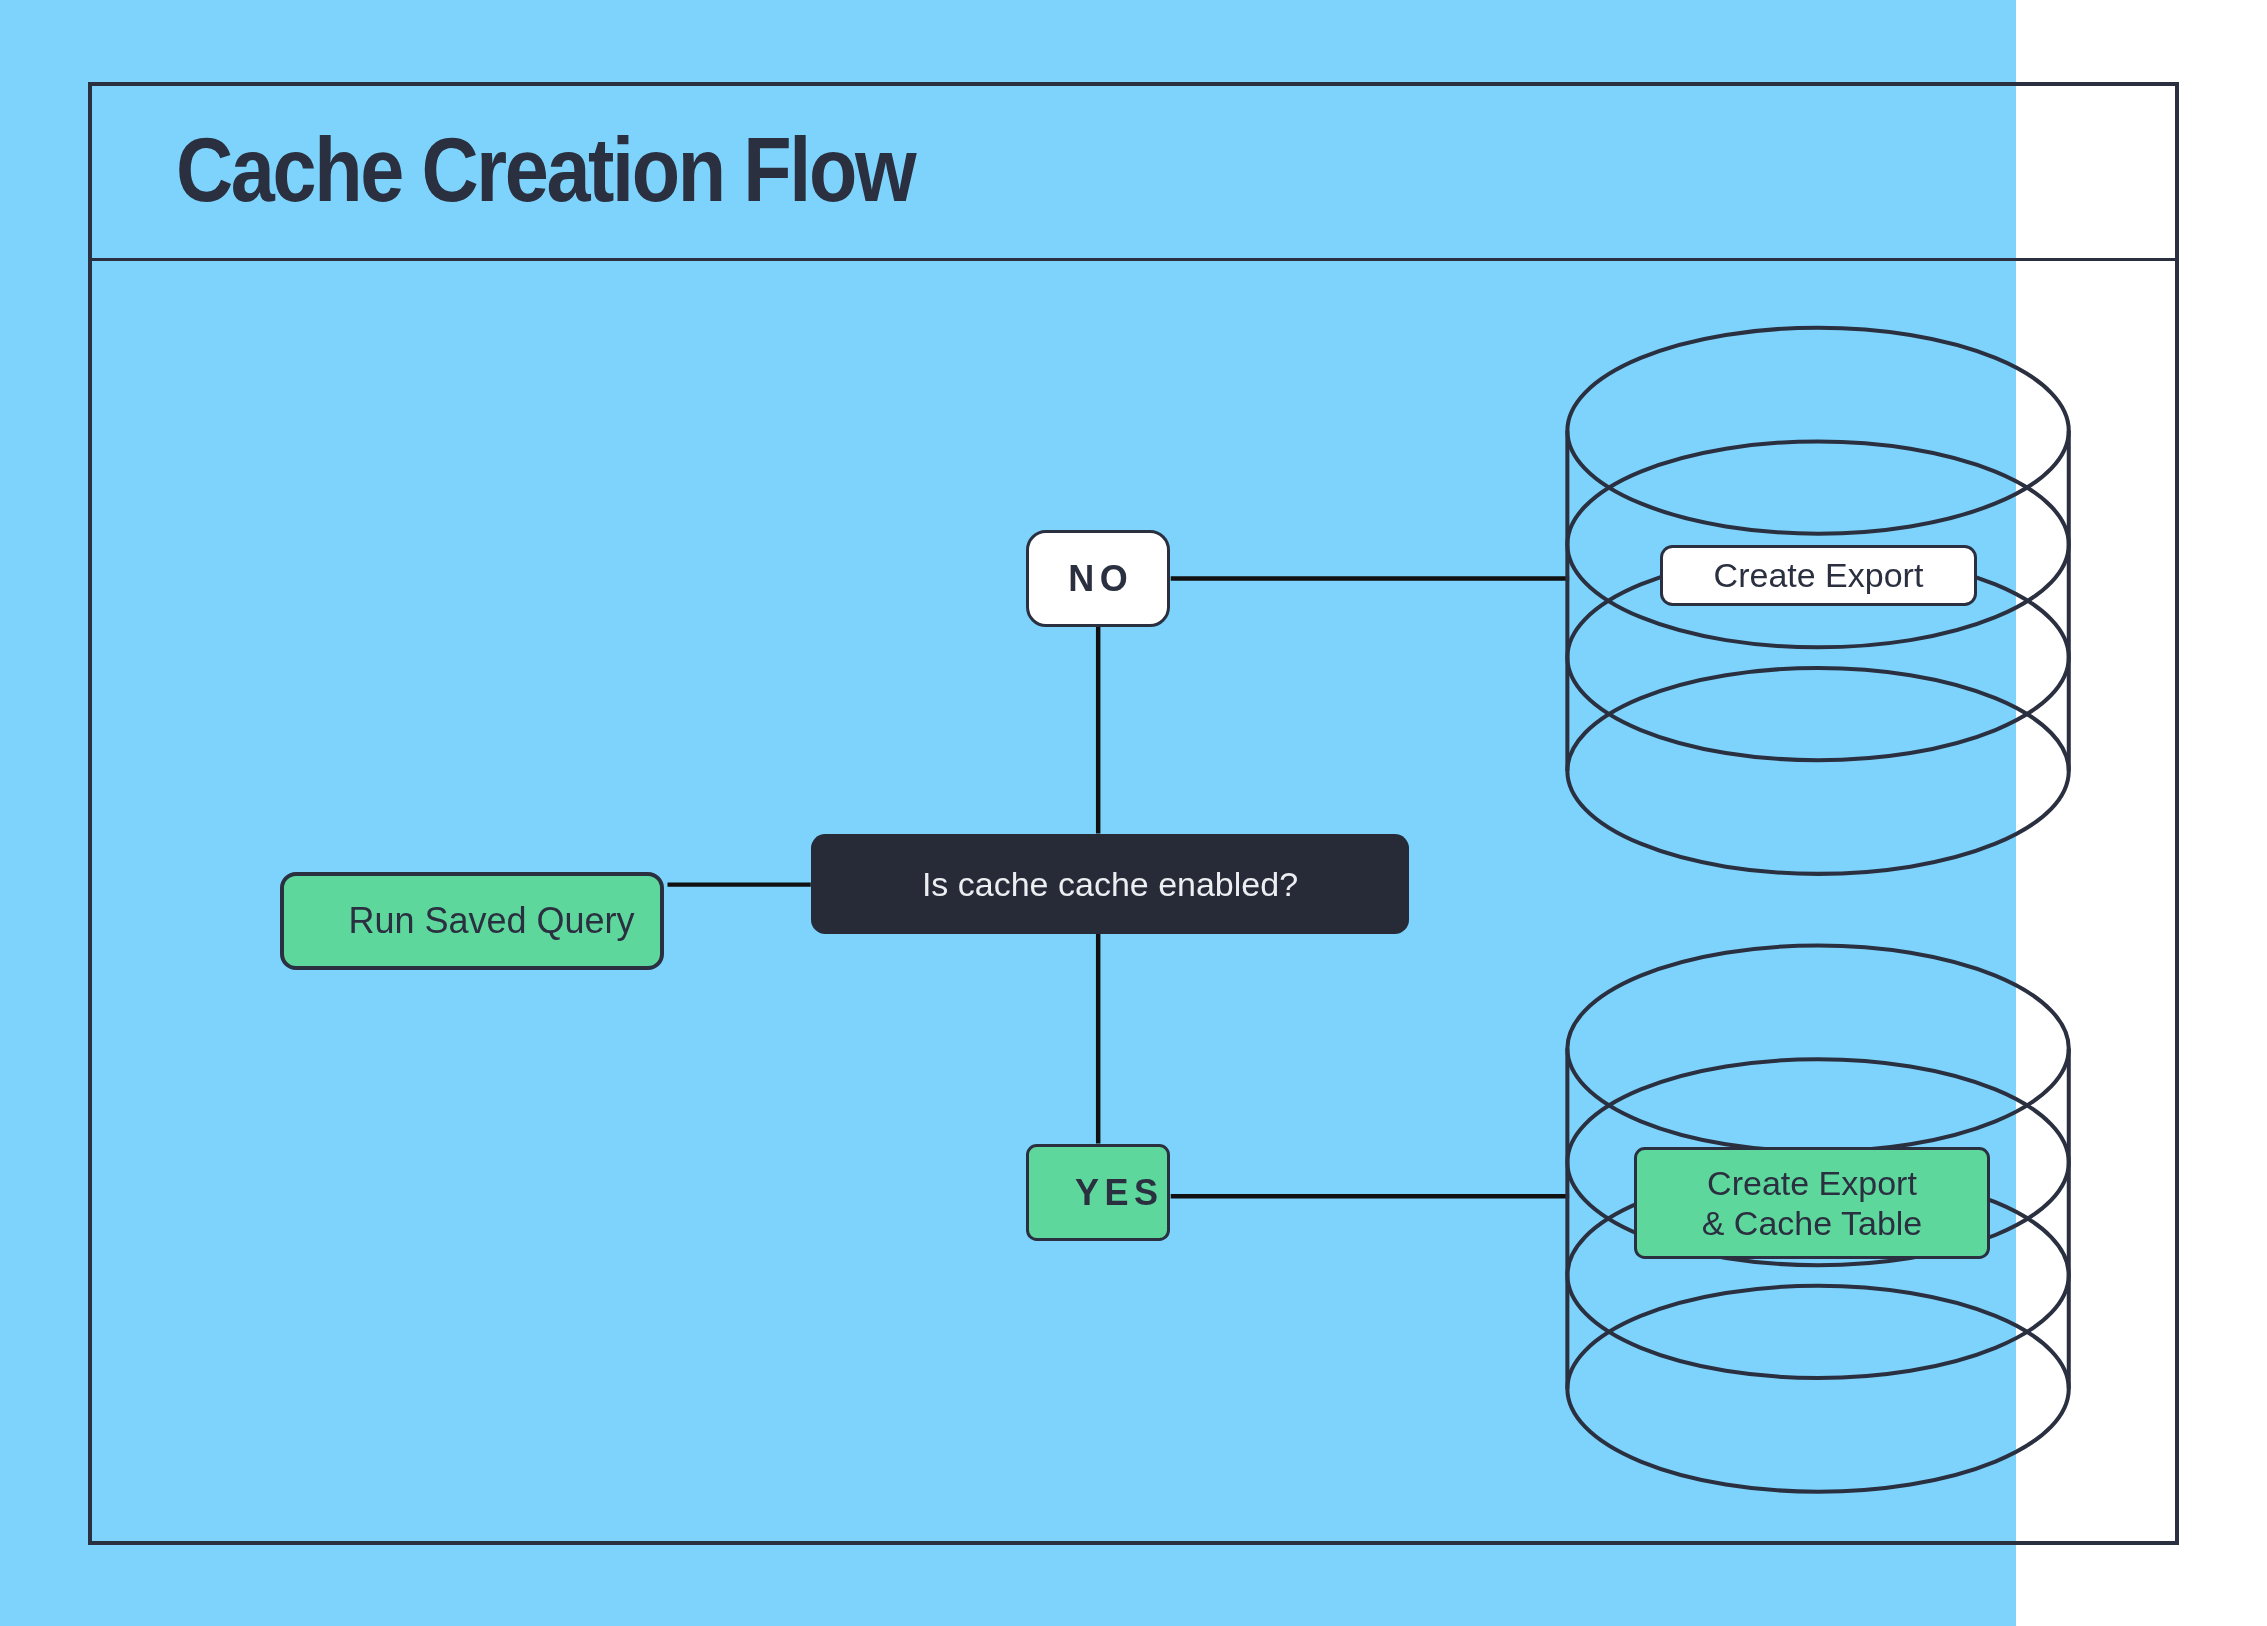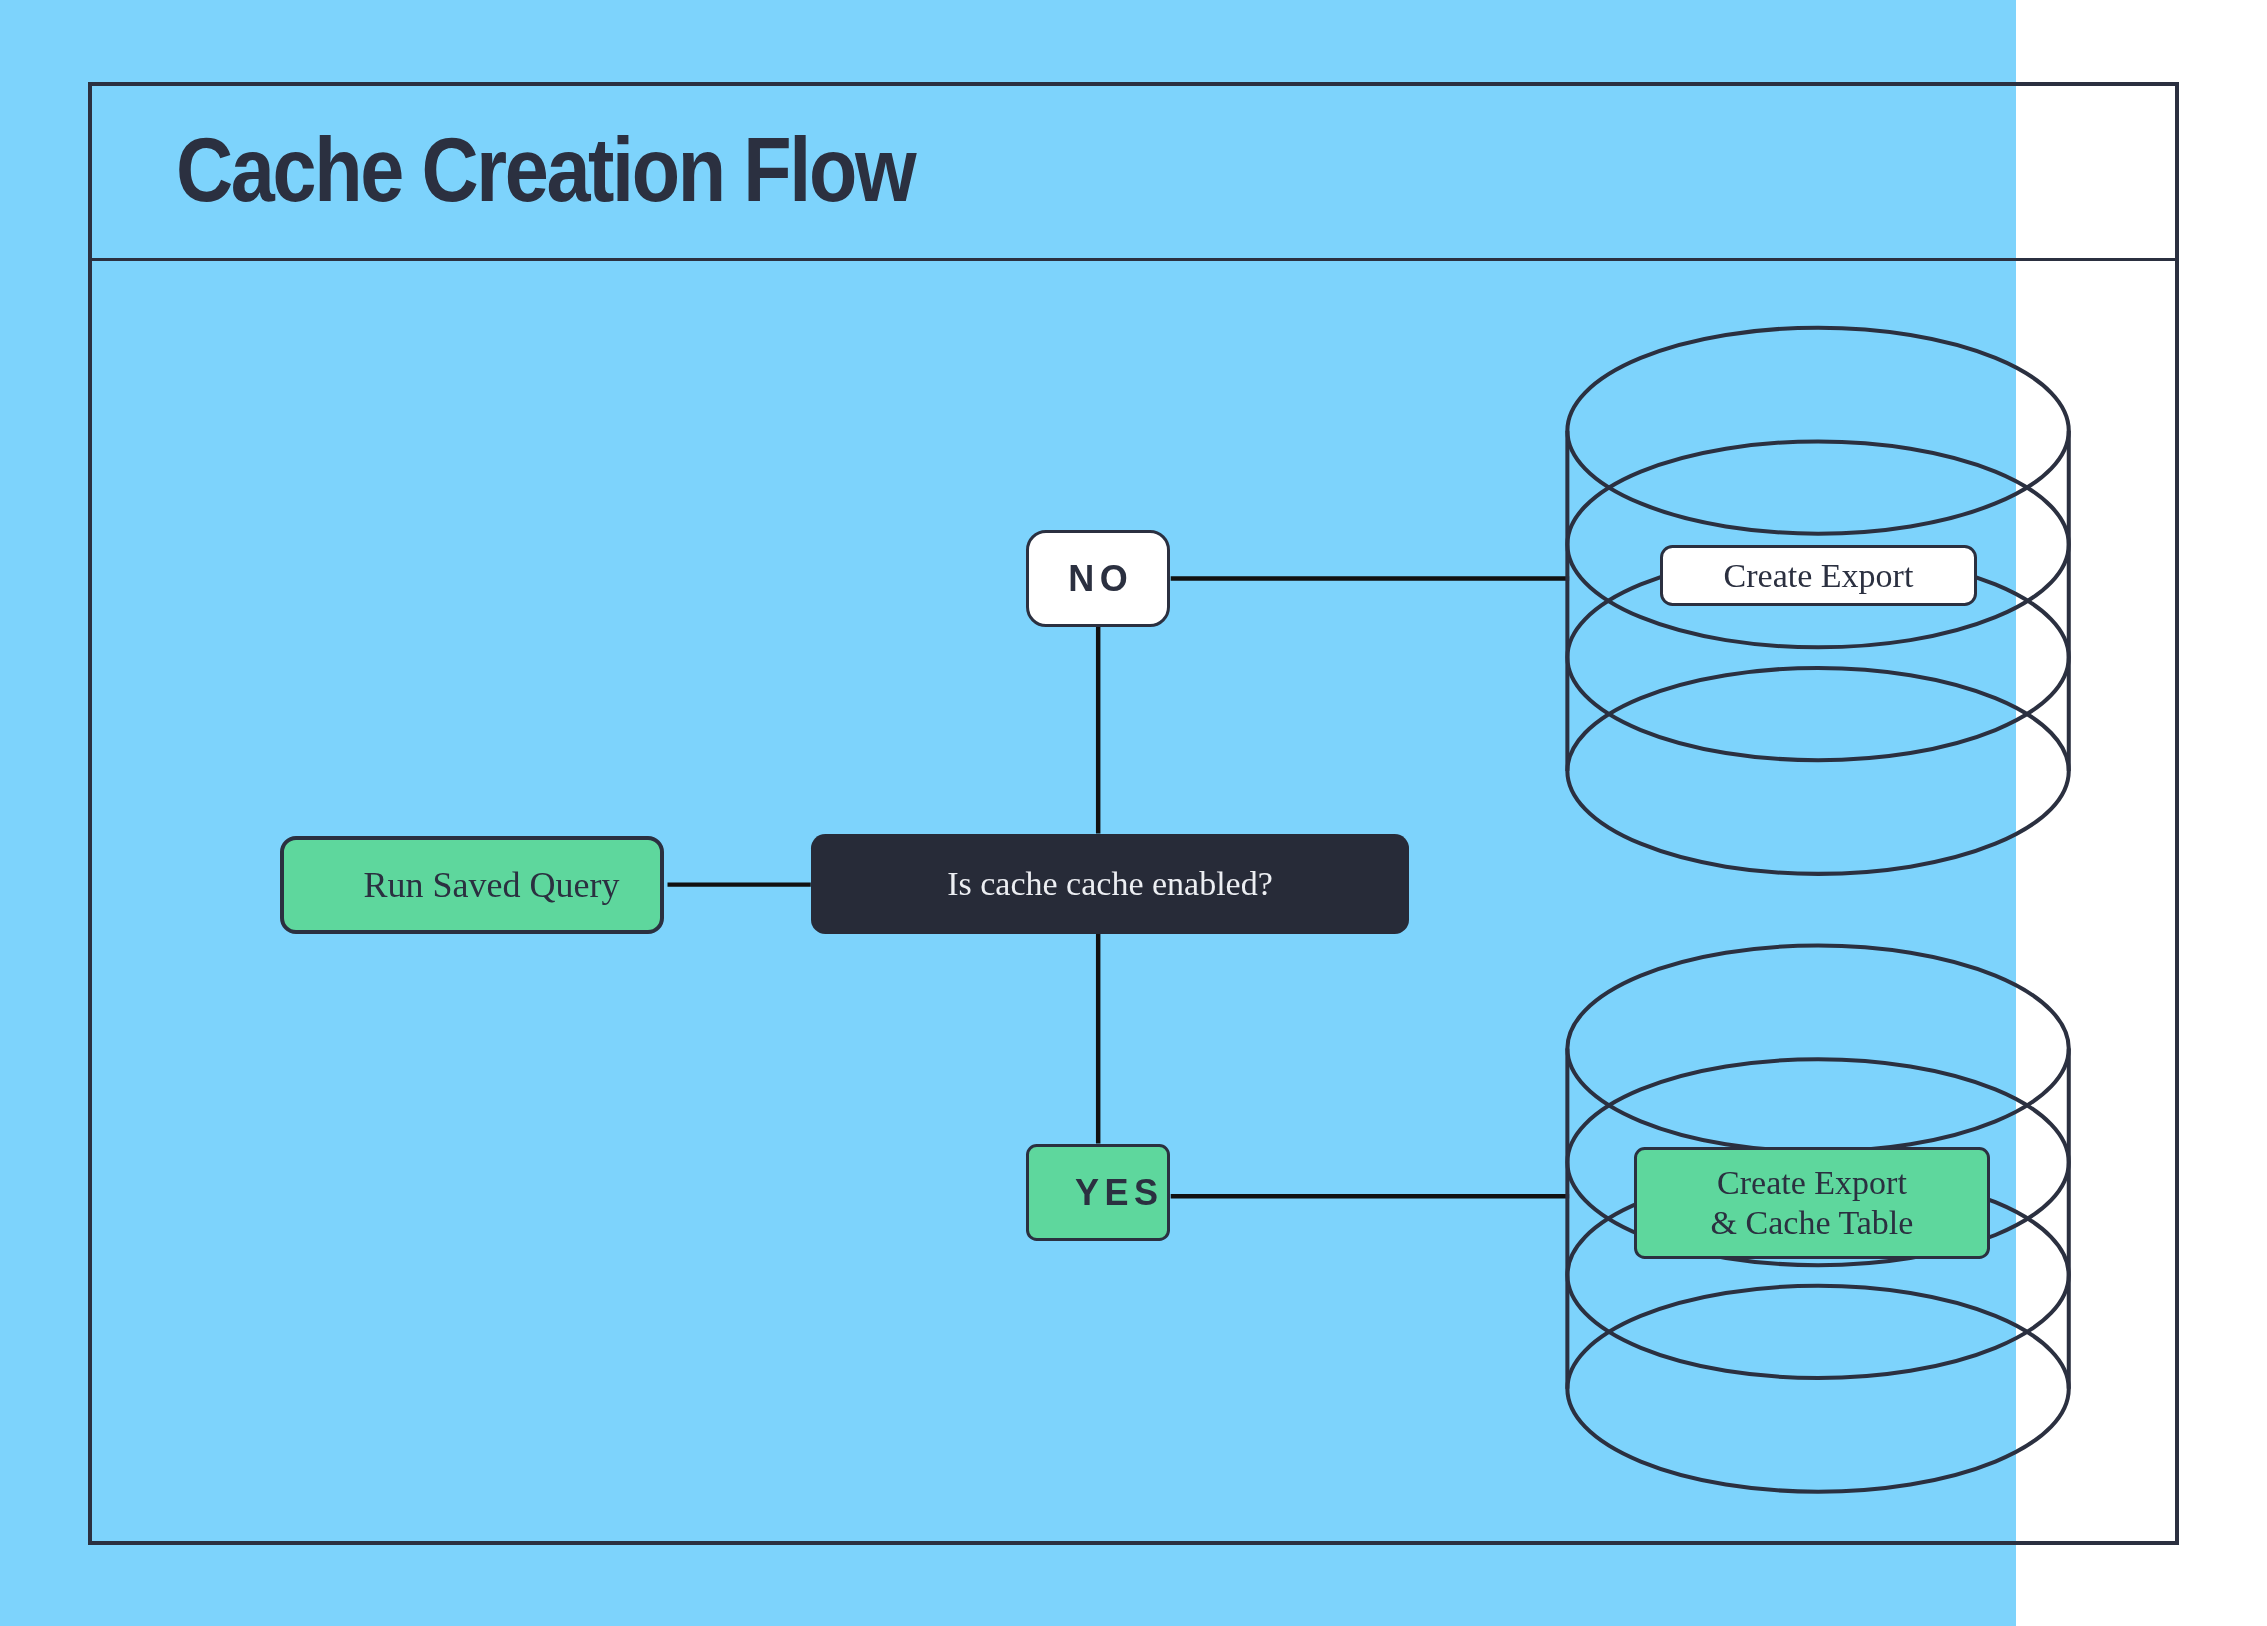--- a/index.html
+++ b/index.html
@@ -59,26 +59,26 @@
     pointer-events: none;
   }
   
   .node {
     position: absolute;
     box-sizing: border-box;
     display: flex;
     align-items: center;
     justify-content: center;
     text-align: center;
-    font-family: Liberation Serif, serif;
+    font-family: Liberation Sans, sans-serif;
     color: #2b3040;
     white-space: nowrap;
   }
   .node-run {
-    left: 280px; top: 836px; width: 384px; height: 98px;
+    left: 280px; top: 872px; width: 384px; height: 98px;
     background: #5ed79d;
     border: 4.5px solid #2b3040;
     border-radius: 16px;
     font-size: 36px;
     padding-left: 39px;
   }
   .node-decision {
     left: 811px; top: 834px; width: 598px; height: 100px;
     background: #272b38;
     border-radius: 14.3px;

